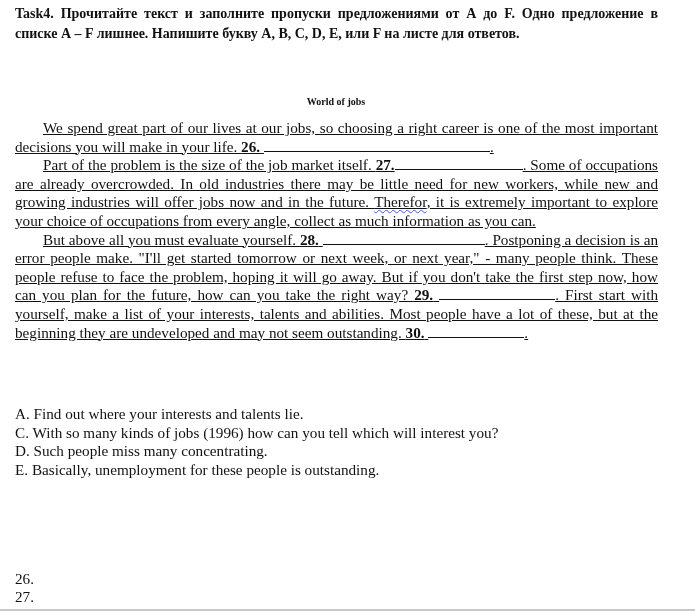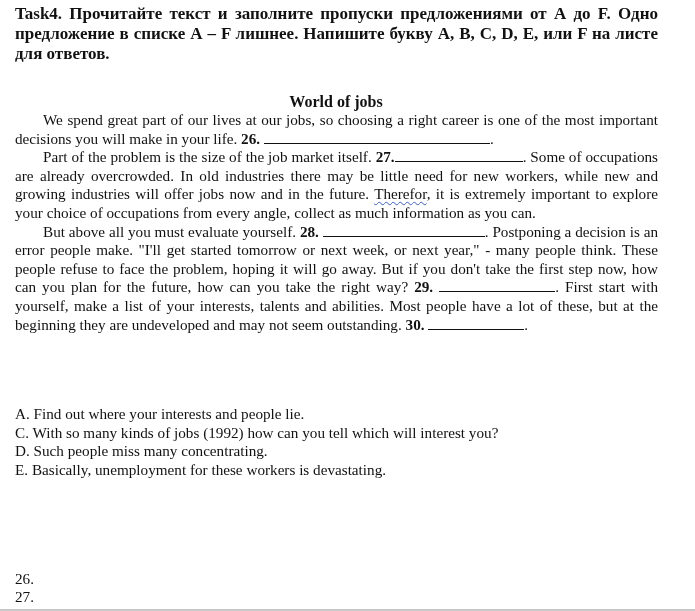--- a/index.html
+++ b/index.html
@@ -14,42 +14,43 @@
       overflow: hidden;
       font-family: "Liberation Serif", "DejaVu Serif", serif;
       color: #111111;
     }
     .task {
       position: absolute;
       left: 15px;
       top: 4px;
       width: 643px;
       font-weight: bold;
-      font-size: 17px;
+      font-size: 14px;
       line-height: 20px;
       text-align: justify;
       text-align-last: left;
     }
     .title {
       position: absolute;
       left: 0;
       width: 672px;
       top: 92px;
       text-align: center;
       font-weight: bold;
-      font-size: 16px;
+      font-size: 10px;
       line-height: 20px;
     }
     .text {
       position: absolute;
       left: 15px;
-      top: 111px;
+      top: 119px;
       width: 643px;
       font-size: 15.2px;
       line-height: 18.6px;
+      text-decoration: underline;
     }
     .text p {
       margin: 0;
       text-indent: 28px;
       text-align: justify;
     }
     .text p.last-left { text-align-last: left; }
     .num { font-weight: bold; }
     .blank {
       display: inline-block;
@@ -99,24 +100,24 @@
 
 <div class="title">World of jobs</div>
 
 <div class="text">
   <p class="last-left"><span>We spend great part of our lives at our jobs, so choosing a right career is one of the most important decisions you will make in your life. </span><span class="num">26.</span> <span class="blank b26"></span><span>.</span></p>
   <p class="last-left"><span>Part of the problem is the size of the job market itself. </span><span class="num">27.</span><span class="blank b27"></span><span>. Some of occupations are already overcrowded. In old industries there may be little need for new workers, while new and growing industries will offer jobs now and in the future. </span><span class="spell">Therefor</span><span>, it is extremely important to explore your choice of occupations from every angle, collect as much information as you can.</span></p>
   <p class="last-left"><span>But above all you must evaluate yourself. </span><span class="num">28.</span> <span class="blank b28"></span><span>. Postponing a decision is an error people make. "I'll get started tomorrow or next week, or next year," - many people think. These people refuse to face the problem, hoping it will go away. But if you don't take the first step now, how can you plan for the future, how can you take the right way? </span><span class="num">29.</span> <span class="blank b29"></span><span>. First start with yourself, make a list of your interests, talents and abilities. Most people have a lot of these, but at the beginning they are undeveloped and may not seem outstanding. </span><span class="num">30.</span> <span class="blank b30"></span><span>.</span></p>
 </div>
 
 <div class="options">
-  <div><span>A.</span> <span>Find out where your interests and people lie.</span></div>
-  <div><span>C.</span> <span>With so many kinds of jobs (1992) how can you tell which will interest you?</span></div>
+  <div><span>A.</span> <span>Find out where your interests and talents lie.</span></div>
+  <div><span>C.</span> <span>With so many kinds of jobs (1996) how can you tell which will interest you?</span></div>
   <div><span>D.</span> <span>Such people miss many concentrating.</span></div>
-  <div><span>E.</span> <span>Basically, unemployment for these workers is devastating.</span></div>
+  <div><span>E.</span> <span>Basically, unemployment for these people is outstanding.</span></div>
 </div>
 
 <div class="answers">
   <div>26.</div>
   <div>27.</div>
 </div>
 
 <div class="bottom-rule"></div>
 
 </body></html>

